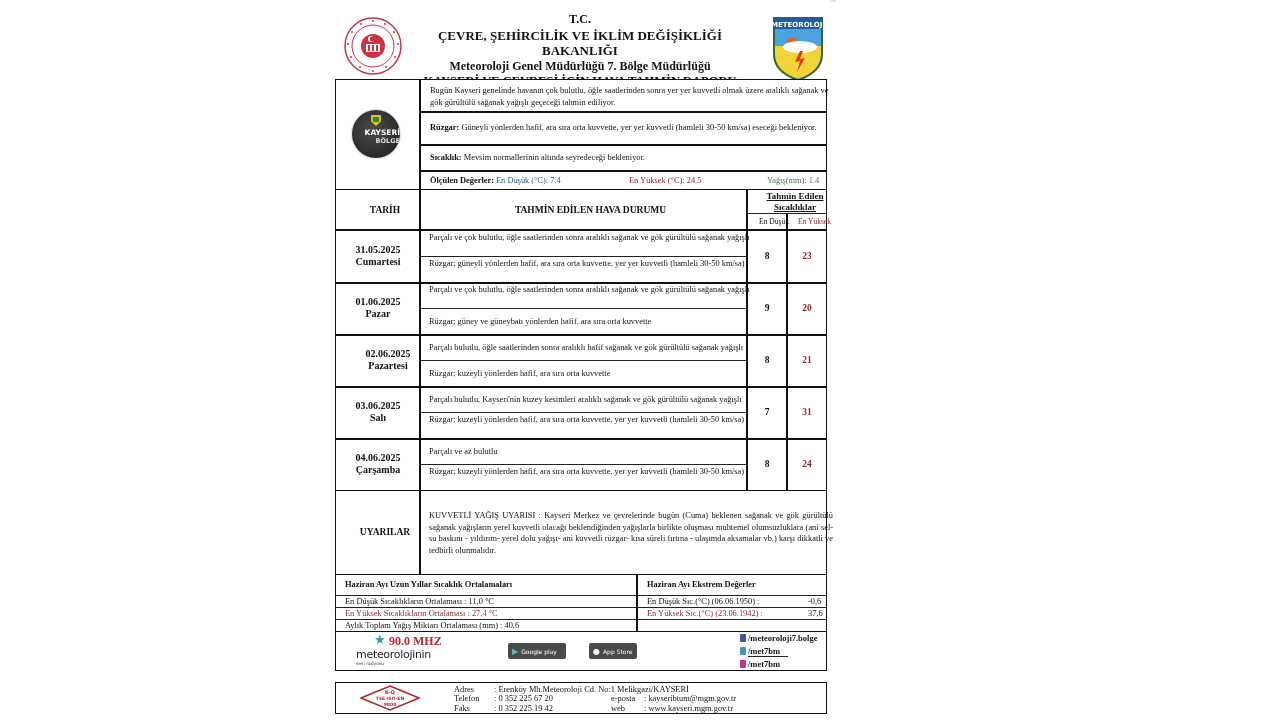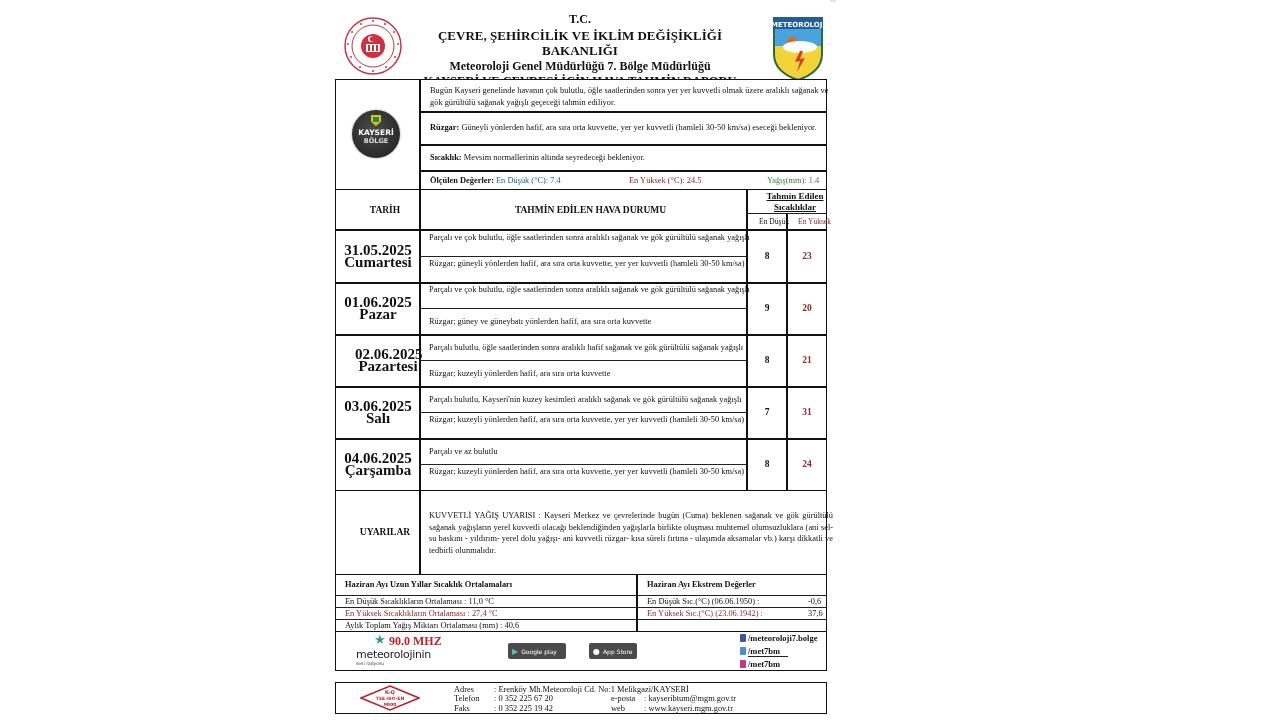--- a/index.html
+++ b/index.html
@@ -24,30 +24,30 @@
   .vline { position: absolute; width: 1.5px; background: #111; }
   .thin { background: #222; height: 1px; }
 
   .txt { position: absolute; font-size: 8.4px; line-height: 11.5px; color: #111; margin-left: 8px; }
   .bold { font-weight: bold; }
   .center { text-align: center; }
 
   .kb-circle { position: absolute; left: 22px; top: 110px; width: 48px; height: 48px; border-radius: 50%; background: radial-gradient(circle at 45% 40%, #4a4a4a, #1d1d1d); box-shadow: 0 0 2px #888; }
   .kb-shield { position: absolute; left: 19px; top: 5px; width: 10px; height: 11px; background: #d6c227; clip-path: polygon(0 0,100% 0,100% 60%,50% 100%,0 60%); }
   .kb-shield::after { content: ""; position: absolute; left: 2px; top: 2px; width: 6px; height: 5px; background: #2c8a3a; }
-  .kb-t1, .kb-t2 { position: absolute; left: 0; width: 48px; text-align: center; color: #fff; font-family: "DejaVu Sans", sans-serif; font-weight: bold; }
+  .kb-t1, .kb-t2 { position: absolute; left: 0; width: 48px; text-align: right; color: #fff; font-family: "DejaVu Sans", sans-serif; font-weight: bold; }
   .kb-t1 { top: 18px; font-size: 7.5px; }
   .kb-t2 { top: 27px; font-size: 6.5px; color: #ddd; }
 
   .blue { color: #1f5c86; }
   .red { color: #8b1a1a; }
   .green { color: #3f7a3a; }
   .redtxt { color: #8b2a2a; }
 
-  .date { position: absolute; left: 0; width: 86px; text-align: center; font-weight: bold; font-size: 15px; line-height: 12px; }
+  .date { position: absolute; left: 0; width: 86px; text-align: center; font-weight: bold; font-size: 10px; line-height: 12px; }
   .temp { position: absolute; width: 38px; text-align: center; font-weight: bold; font-size: 9.5px; }
 
   .store-btn { position: absolute; height: 16px; background: #4a4a4a; border-radius: 2px; color: #fff; font-family: "DejaVu Sans", sans-serif; font-size: 6px; display: flex; align-items: center; padding: 0 4px; gap: 3px; }
   .store-btn .glyph { font-size: 8px; }
   .social { position: absolute; left: 410px; font-family: "Liberation Serif", serif; font-weight: bold; font-size: 8.5px; display: flex; align-items: center; gap: 2px; }
   .social .ic { display: inline-block; width: 6px; height: 8px; border-radius: 1px; }
 </style>
 </head>
 <body>
 

